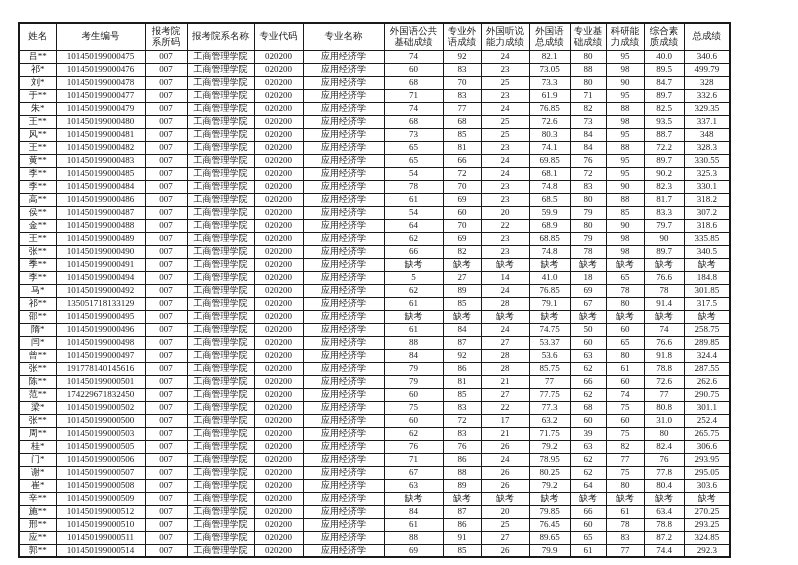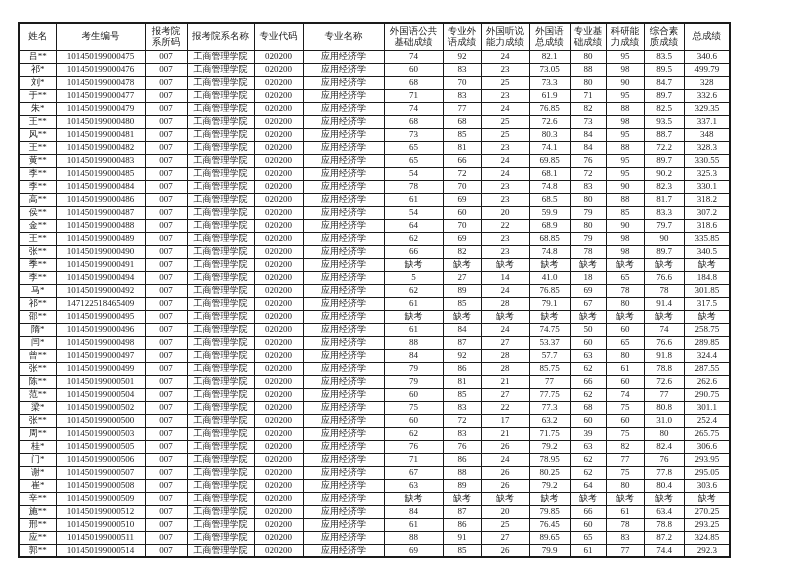--- a/index.html
+++ b/index.html
@@ -90,21 +90,21 @@
           <td>007</td>
           <td>工商管理学院</td>
           <td>020200</td>
           <td>应用经济学</td>
           <td>74</td>
           <td>92</td>
           <td>24</td>
           <td>82.1</td>
           <td>80</td>
           <td>95</td>
-          <td>83.5</td>
+          <td>40.0</td>
           <td>340.6</td>
         </tr>
         <tr>
           <td>祁*</td>
           <td>101450199000476</td>
           <td>007</td>
           <td>工商管理学院</td>
           <td>020200</td>
           <td>应用经济学</td>
           <td>60</td>
@@ -383,21 +383,21 @@
           <td>89</td>
           <td>24</td>
           <td>76.85</td>
           <td>69</td>
           <td>78</td>
           <td>78</td>
           <td>301.85</td>
         </tr>
         <tr>
           <td>祁**</td>
-          <td>147122518465409</td>
+          <td>135051718133129</td>
           <td>007</td>
           <td>工商管理学院</td>
           <td>020200</td>
           <td>应用经济学</td>
           <td>61</td>
           <td>85</td>
           <td>28</td>
           <td>79.1</td>
           <td>67</td>
           <td>80</td>
@@ -455,29 +455,29 @@
         <tr>
           <td>曾**</td>
           <td>101450199000497</td>
           <td>007</td>
           <td>工商管理学院</td>
           <td>020200</td>
           <td>应用经济学</td>
           <td>84</td>
           <td>92</td>
           <td>28</td>
-          <td>57.7</td>
+          <td>53.6</td>
           <td>63</td>
           <td>80</td>
           <td>91.8</td>
           <td>324.4</td>
         </tr>
         <tr>
           <td>张**</td>
-          <td>101450199000499</td>
+          <td>191778140145616</td>
           <td>007</td>
           <td>工商管理学院</td>
           <td>020200</td>
           <td>应用经济学</td>
           <td>79</td>
           <td>86</td>
           <td>28</td>
           <td>85.75</td>
           <td>62</td>
           <td>61</td>
@@ -495,21 +495,21 @@
           <td>81</td>
           <td>21</td>
           <td>77</td>
           <td>66</td>
           <td>60</td>
           <td>72.6</td>
           <td>262.6</td>
         </tr>
         <tr>
           <td>范**</td>
-          <td>101450199000504</td>
+          <td>174229671832450</td>
           <td>007</td>
           <td>工商管理学院</td>
           <td>020200</td>
           <td>应用经济学</td>
           <td>60</td>
           <td>85</td>
           <td>27</td>
           <td>77.75</td>
           <td>62</td>
           <td>74</td>

